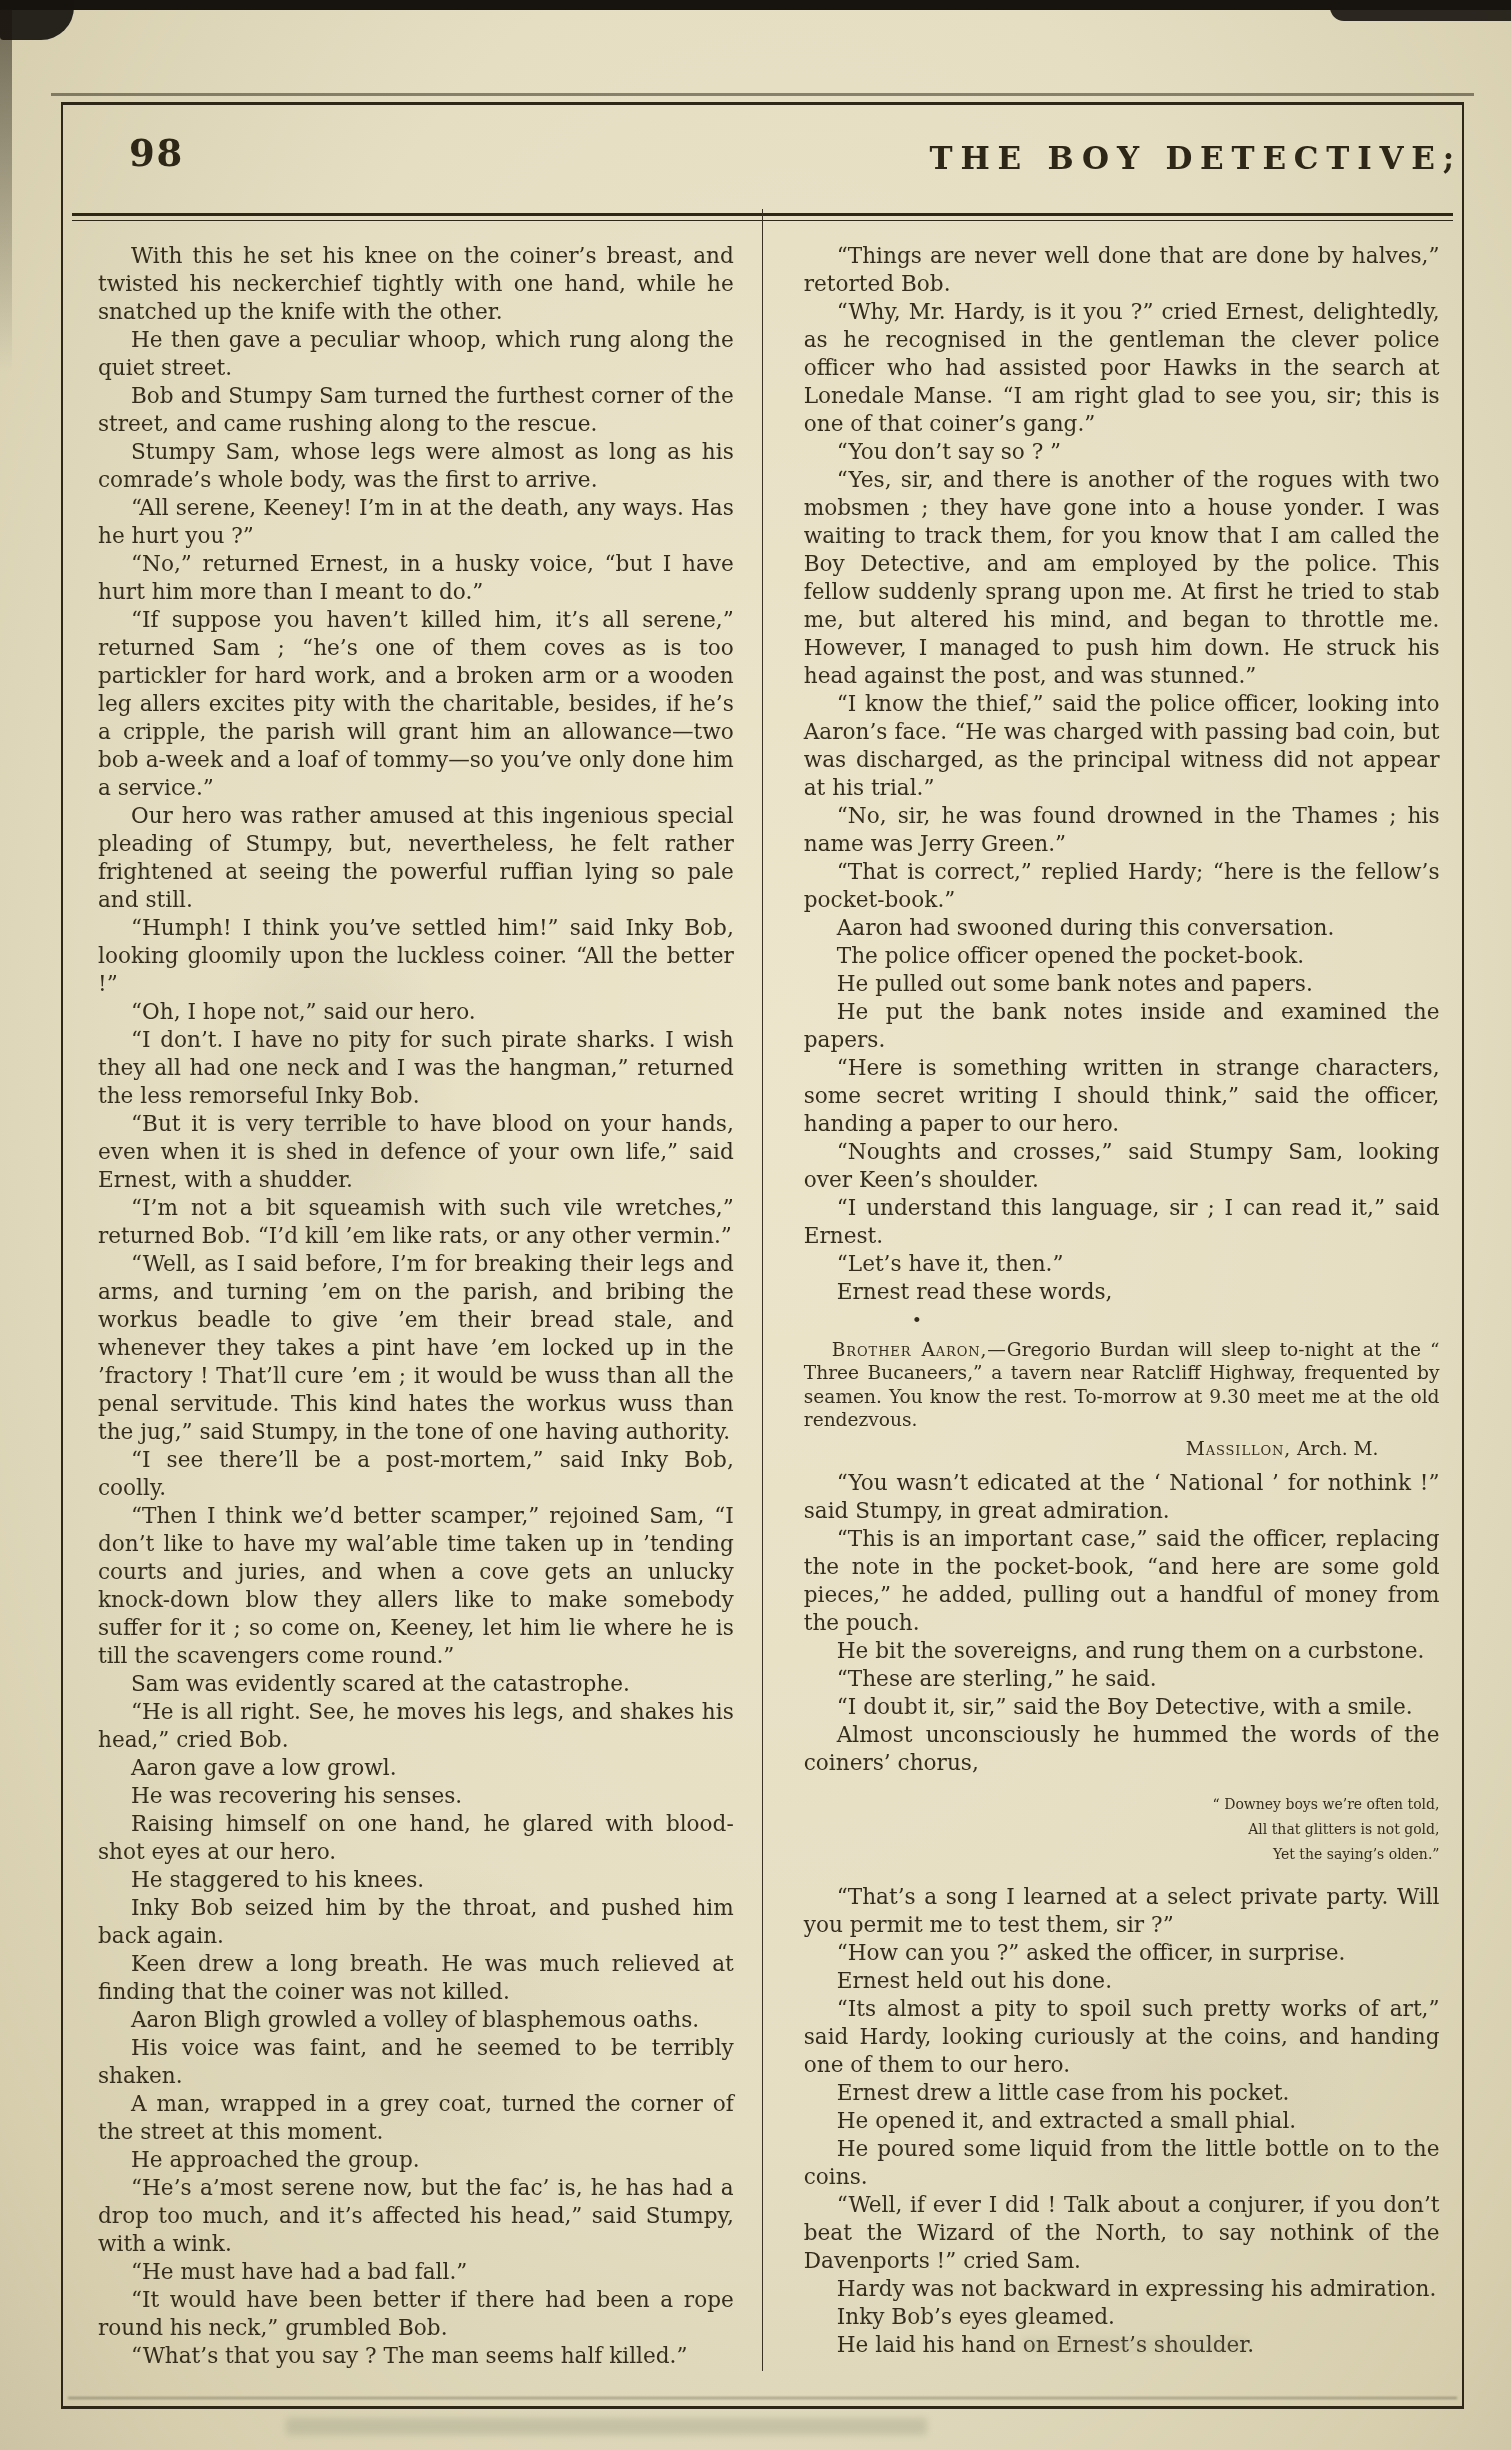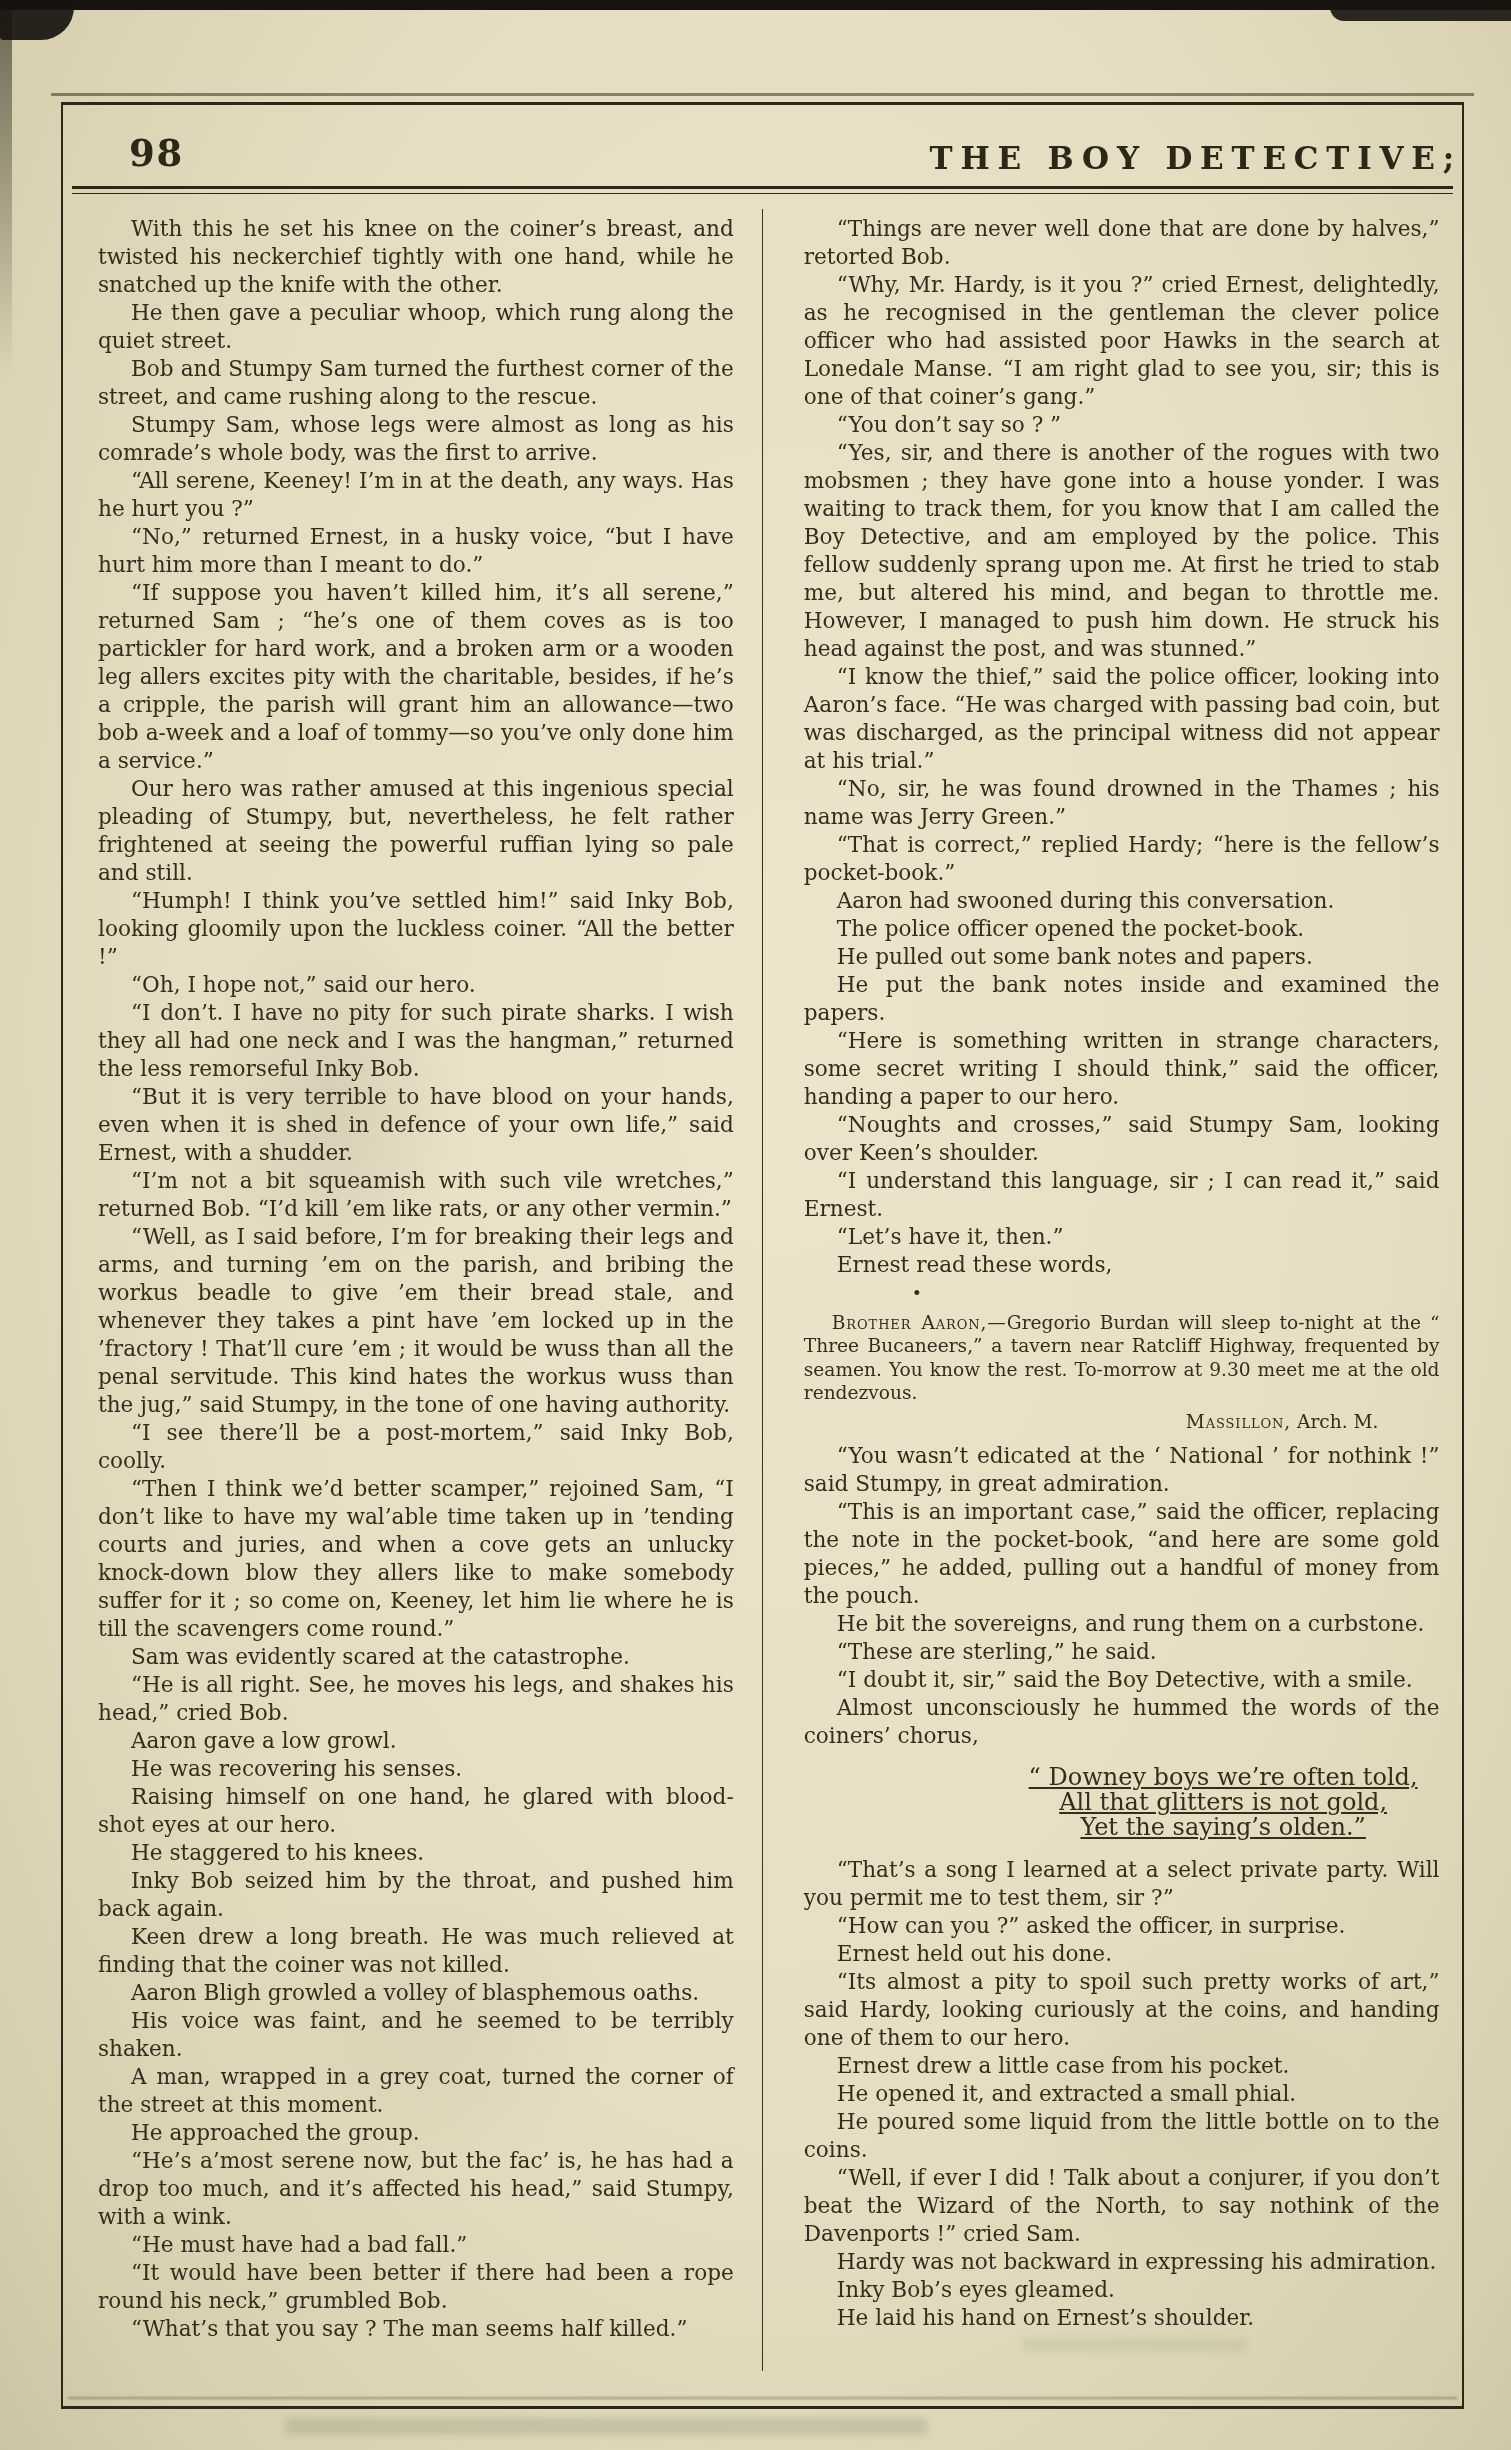--- a/index.html
+++ b/index.html
@@ -33,21 +33,21 @@
   }
   .page-box::before{
     content:"";position:absolute;left:-12px;right:-12px;top:-12px;height:2.6px;
     background:rgba(40,33,20,.5);
   }
   .page-box::after{
     content:"";position:absolute;left:5.2px;right:5.2px;bottom:7px;height:1.7px;
     background:rgba(40,33,20,.35);filter:blur(0.9px);
   }
 
-  .page-header{position:relative;height:81px;border-radius:27px;}
+  .page-header{position:relative;height:108px;border-radius:27px;}
   .page-number{
     position:absolute;left:66px;top:26px;
     font-size:37px;font-weight:700;letter-spacing:1.7px;color:#2e2718;
   }
   .page-title{
     position:absolute;left:0;right:0;top:35px;margin:0;
     text-align:right;font-size:31px;font-weight:700;letter-spacing:7.8px;color:#2e2718;
   }
   .header-rule{
     margin:0 8.7px;height:4.3px;
@@ -62,21 +62,21 @@
   }
   .column.left{padding-right:35px;}
   .column.right{padding-left:35px;}
 
   .column p.para{margin:0;text-indent:33px;}
   .dot-sep{margin:3.5px 0;padding-left:108px;font-size:17.3px;line-height:21px;color:#362c1c;}
   .letter{margin:7px 0 8.7px;font-size:18.6px;line-height:23.4px;}
   .letter p.letter-body{margin:0;text-indent:28px;}
   .smallcaps{font-variant:small-caps;letter-spacing:0.9px;text-align:right;}
   .letter-sig{text-align:right;margin:5.2px 61px 0 0;}
-  .verse{margin:15.6px 0 15.6px 203px;font-size:24px;line-height:25px;text-align:center;text-decoration:underline;}
+  .verse{margin:15.6px 0 15.6px 203px;font-size:14px;line-height:25px;text-align:right;}
   .verse .verse-line{white-space:nowrap;}
   .column-divider{
     position:absolute;left:calc(50% - 0.9px);top:104px;bottom:35px;width:1.7px;
     background:#3a3122;
   }
 </style>
 </head>
 <body>
 
 <div class="canvas">

